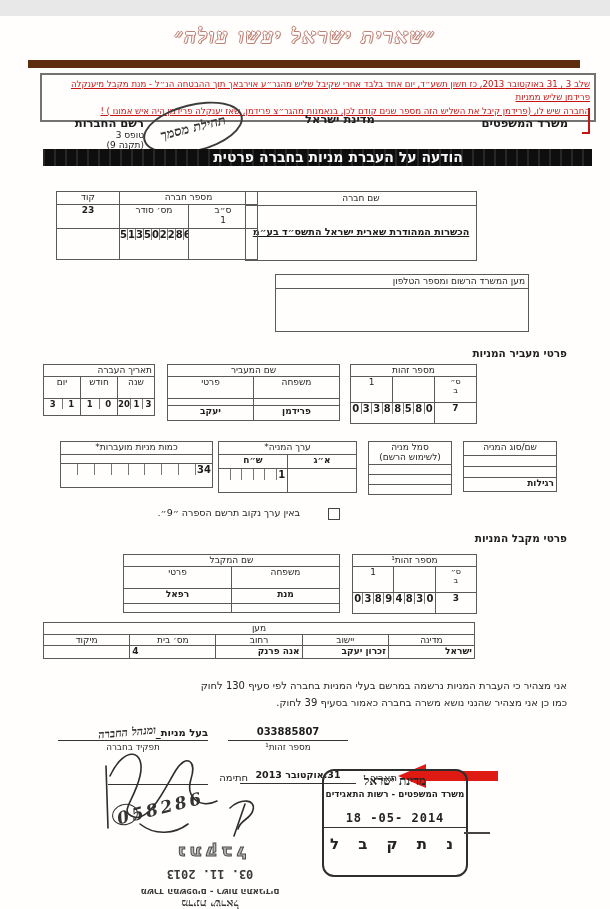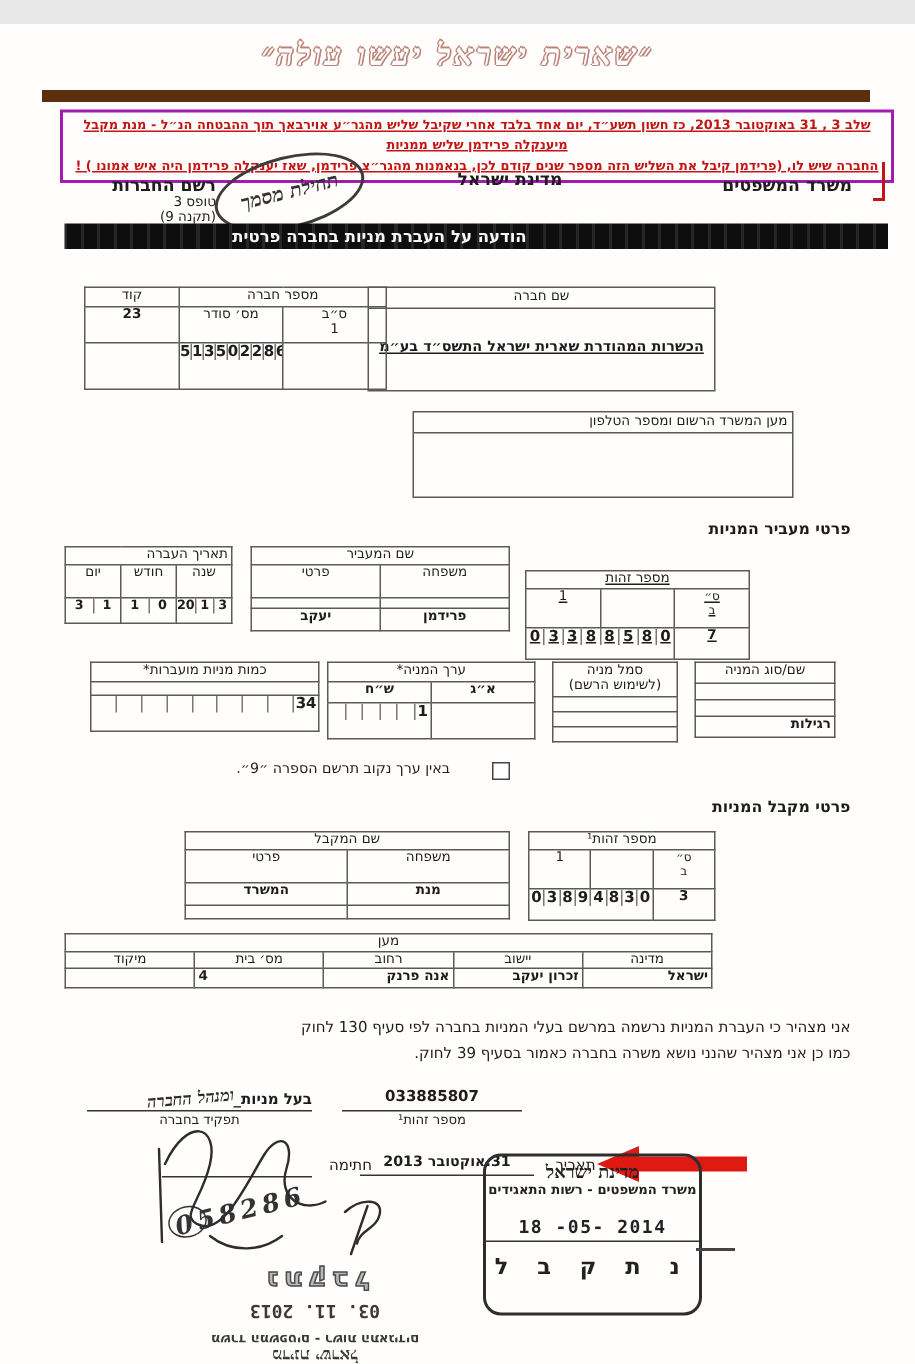--- a/index.html
+++ b/index.html
@@ -7,37 +7,37 @@
         font-family:"DejaVu Sans",sans-serif;color:#1d1d1d;direction:rtl;margin:16px auto;}
   .a{position:absolute;}
 
   
   .motto{left:0;top:8px;width:610px;text-align:center;font-family:"DejaVu Serif",serif;
          font-style:italic;font-weight:bold;font-size:20px;letter-spacing:2px;color:#fff;
          text-shadow:1px 0 #bd8276,-1px 0 #bd8276,0 1px #bd8276,0 -1px #bd8276,1px 1px #caa095;}
   .brownbar{left:28px;top:44px;width:552px;height:8px;background:#5e2d0e;}
 
   
-  .redbox{left:40px;top:57px;width:544px;border:2px solid #a21caf;padding:3px 4px 2px;
-          font-size:8.6px;font-weight:bold;color:#c41414;text-align:center;line-height:1.55;}
+  .redbox{left:40px;top:57px;width:544px;border:2px solid #737373;padding:3px 4px 2px;
+          font-size:8.6px;font-weight:normal;color:#c41414;text-align:right;line-height:1.55;}
   .redbox div{text-decoration:underline;}
   .redtail{left:588px;top:92px;width:2px;height:26px;background:#c41414;}
   .redtick{left:582px;top:116px;width:8px;height:2px;background:#c41414;}
 
   .blb{font-weight:bold;font-size:11.5px;}
   .small{font-size:9px;}
 
   .ovalstamp{left:142px;top:88px;width:98px;height:44px;border:2.5px solid #3c3c3c;border-radius:50%;
              transform:rotate(-14deg);display:flex;align-items:center;justify-content:center;
              font-family:"DejaVu Serif",serif;font-weight:bold;font-style:italic;font-size:13px;color:#333;}
 
   .titlebar{left:43px;top:133px;width:549px;height:17px;background:#0e0e0e;
             background-image:repeating-linear-gradient(90deg,rgba(255,255,255,.10) 0 2px,rgba(0,0,0,0) 2px 11px);}
   .titlebar .tb-in{position:absolute;left:0;top:0;width:420px;height:17px;line-height:17px;
-            text-align:center;color:#f6f6f6;font-weight:bold;font-size:11px;}
+            text-align:right;color:#f6f6f6;font-weight:bold;font-size:14px;}
   .subtitle{left:43px;top:153px;width:510px;text-align:center;font-size:9.5px;}
 
   table.t{position:absolute;border-collapse:collapse;table-layout:fixed;}
   table.t td{border:1px solid #5a5a5a;font-size:9px;padding:0 2px;vertical-align:top;overflow:hidden;}
   td.hh{font-weight:bold;text-align:center;}
   td.c{text-align:center;}
   .pre{white-space:pre-line;}
   .val{font-weight:bold;font-size:10px;}
 
   .digits{display:flex;direction:ltr;height:100%;}
@@ -146,21 +146,21 @@
     </tr>
   </tbody>
     </table>
 
   <div class="box" style="left:275px;top:258px;width:252px;height:56px;">
     <div class="box-h" style="text-align:right;padding-right:3px;">מען המשרד הרשום ומספר הטלפון</div>
   </div>
 
   <div class="a secttl" style="left:457px;top:331px;width:110px;text-align:right;">פרטי מעביר המניות</div>
 
-  <table class="t" dir="rtl" style="left:350px;top:364px;width:150px;text-decoration:underline;">
+  <table class="t" dir="rtl" style="left:350px;top:348px;width:127px;">
     <tbody>
         <tr style="height:12px;">
       <td colspan="3" class="hh" style="font-weight:normal;">מספר זהות</td>
     </tr>
     <tr style="height:26px;">
       <td class="c pre" style="width:18px;font-size:8px;">ס״
 ב</td>
       <td></td>
       <td class="c" style="width:16px;">1</td>
     </tr>
@@ -367,21 +367,21 @@
     <tbody>
         <tr style="height:12px;">
           <td colspan="2" class="hh" style="font-weight:normal;">שם המקבל</td>
         </tr>
     <tr style="height:22px;">
       <td class="c" style="width:50%;">משפחה</td>
       <td class="c">פרטי</td>
     </tr>
     <tr style="height:15px;">
       <td class="c val">מנת</td>
-      <td class="c val">המשרד</td>
+      <td class="c val">רפאל</td>
     </tr>
     <tr style="height:9px;">
           <td></td>
           <td></td>
         </tr>
   </tbody>
     </table>
 
   <table class="t" dir="rtl" style="left:43px;top:606px;width:432px;">
     <tbody>

